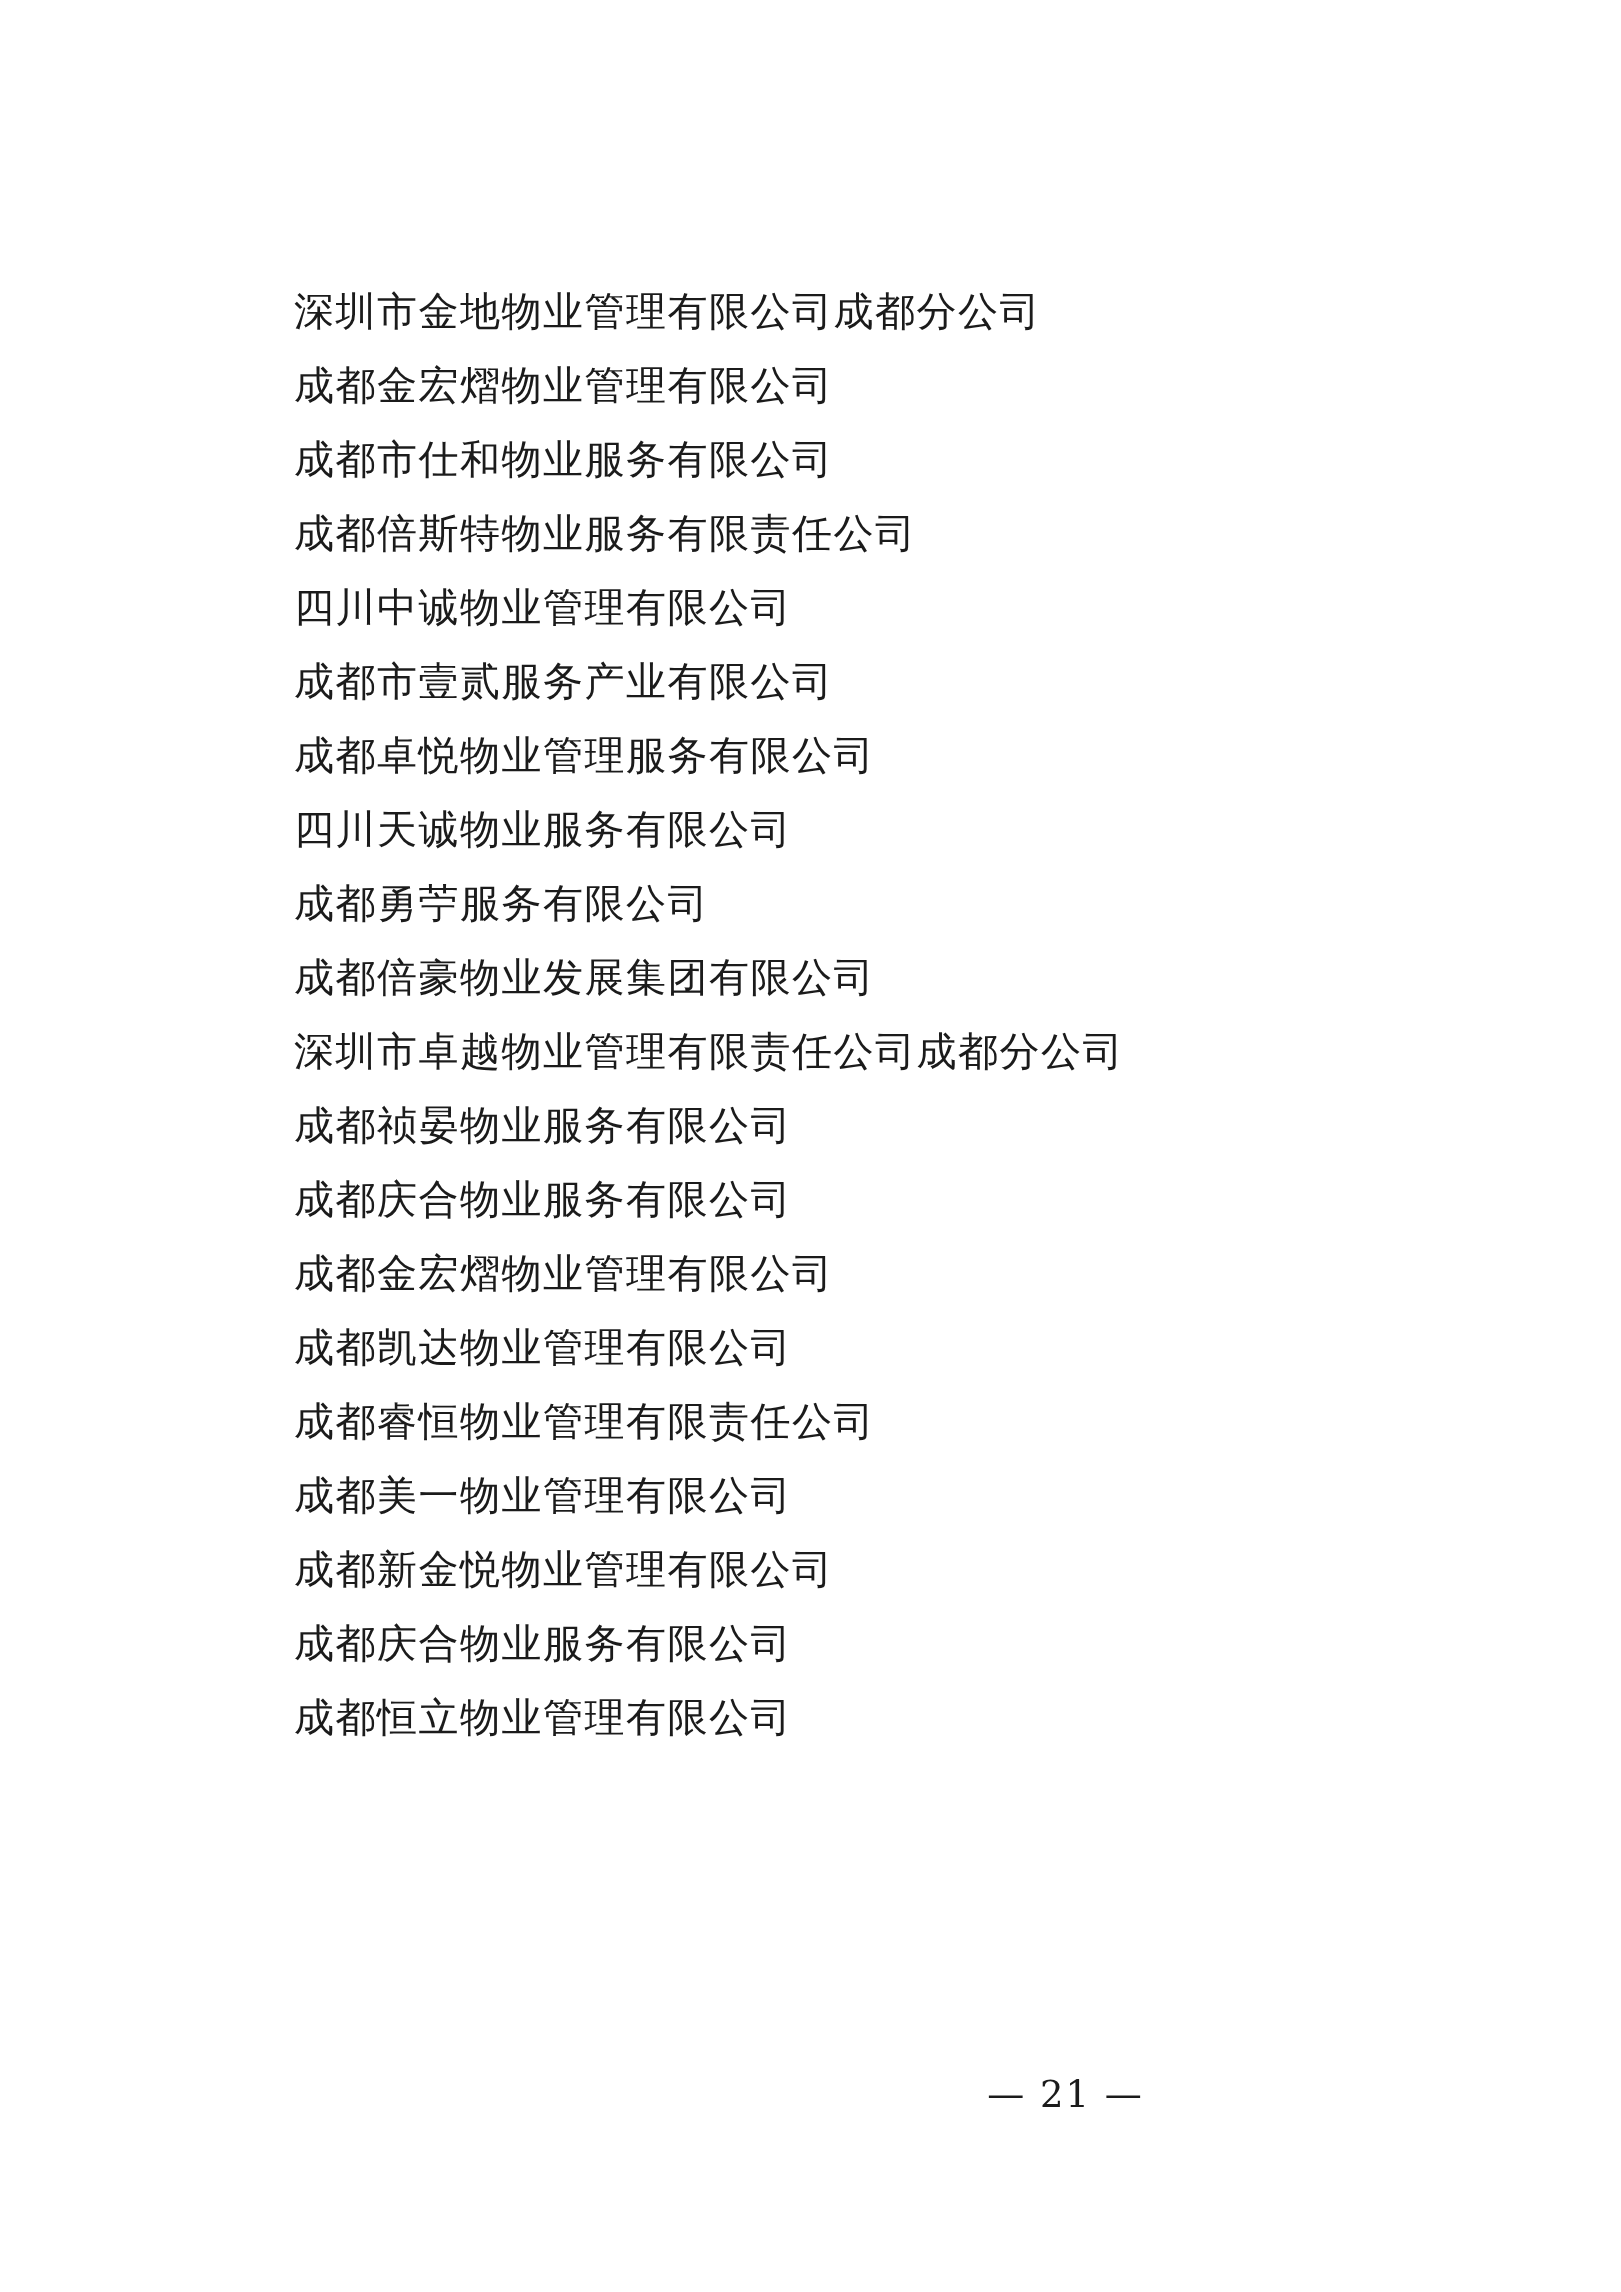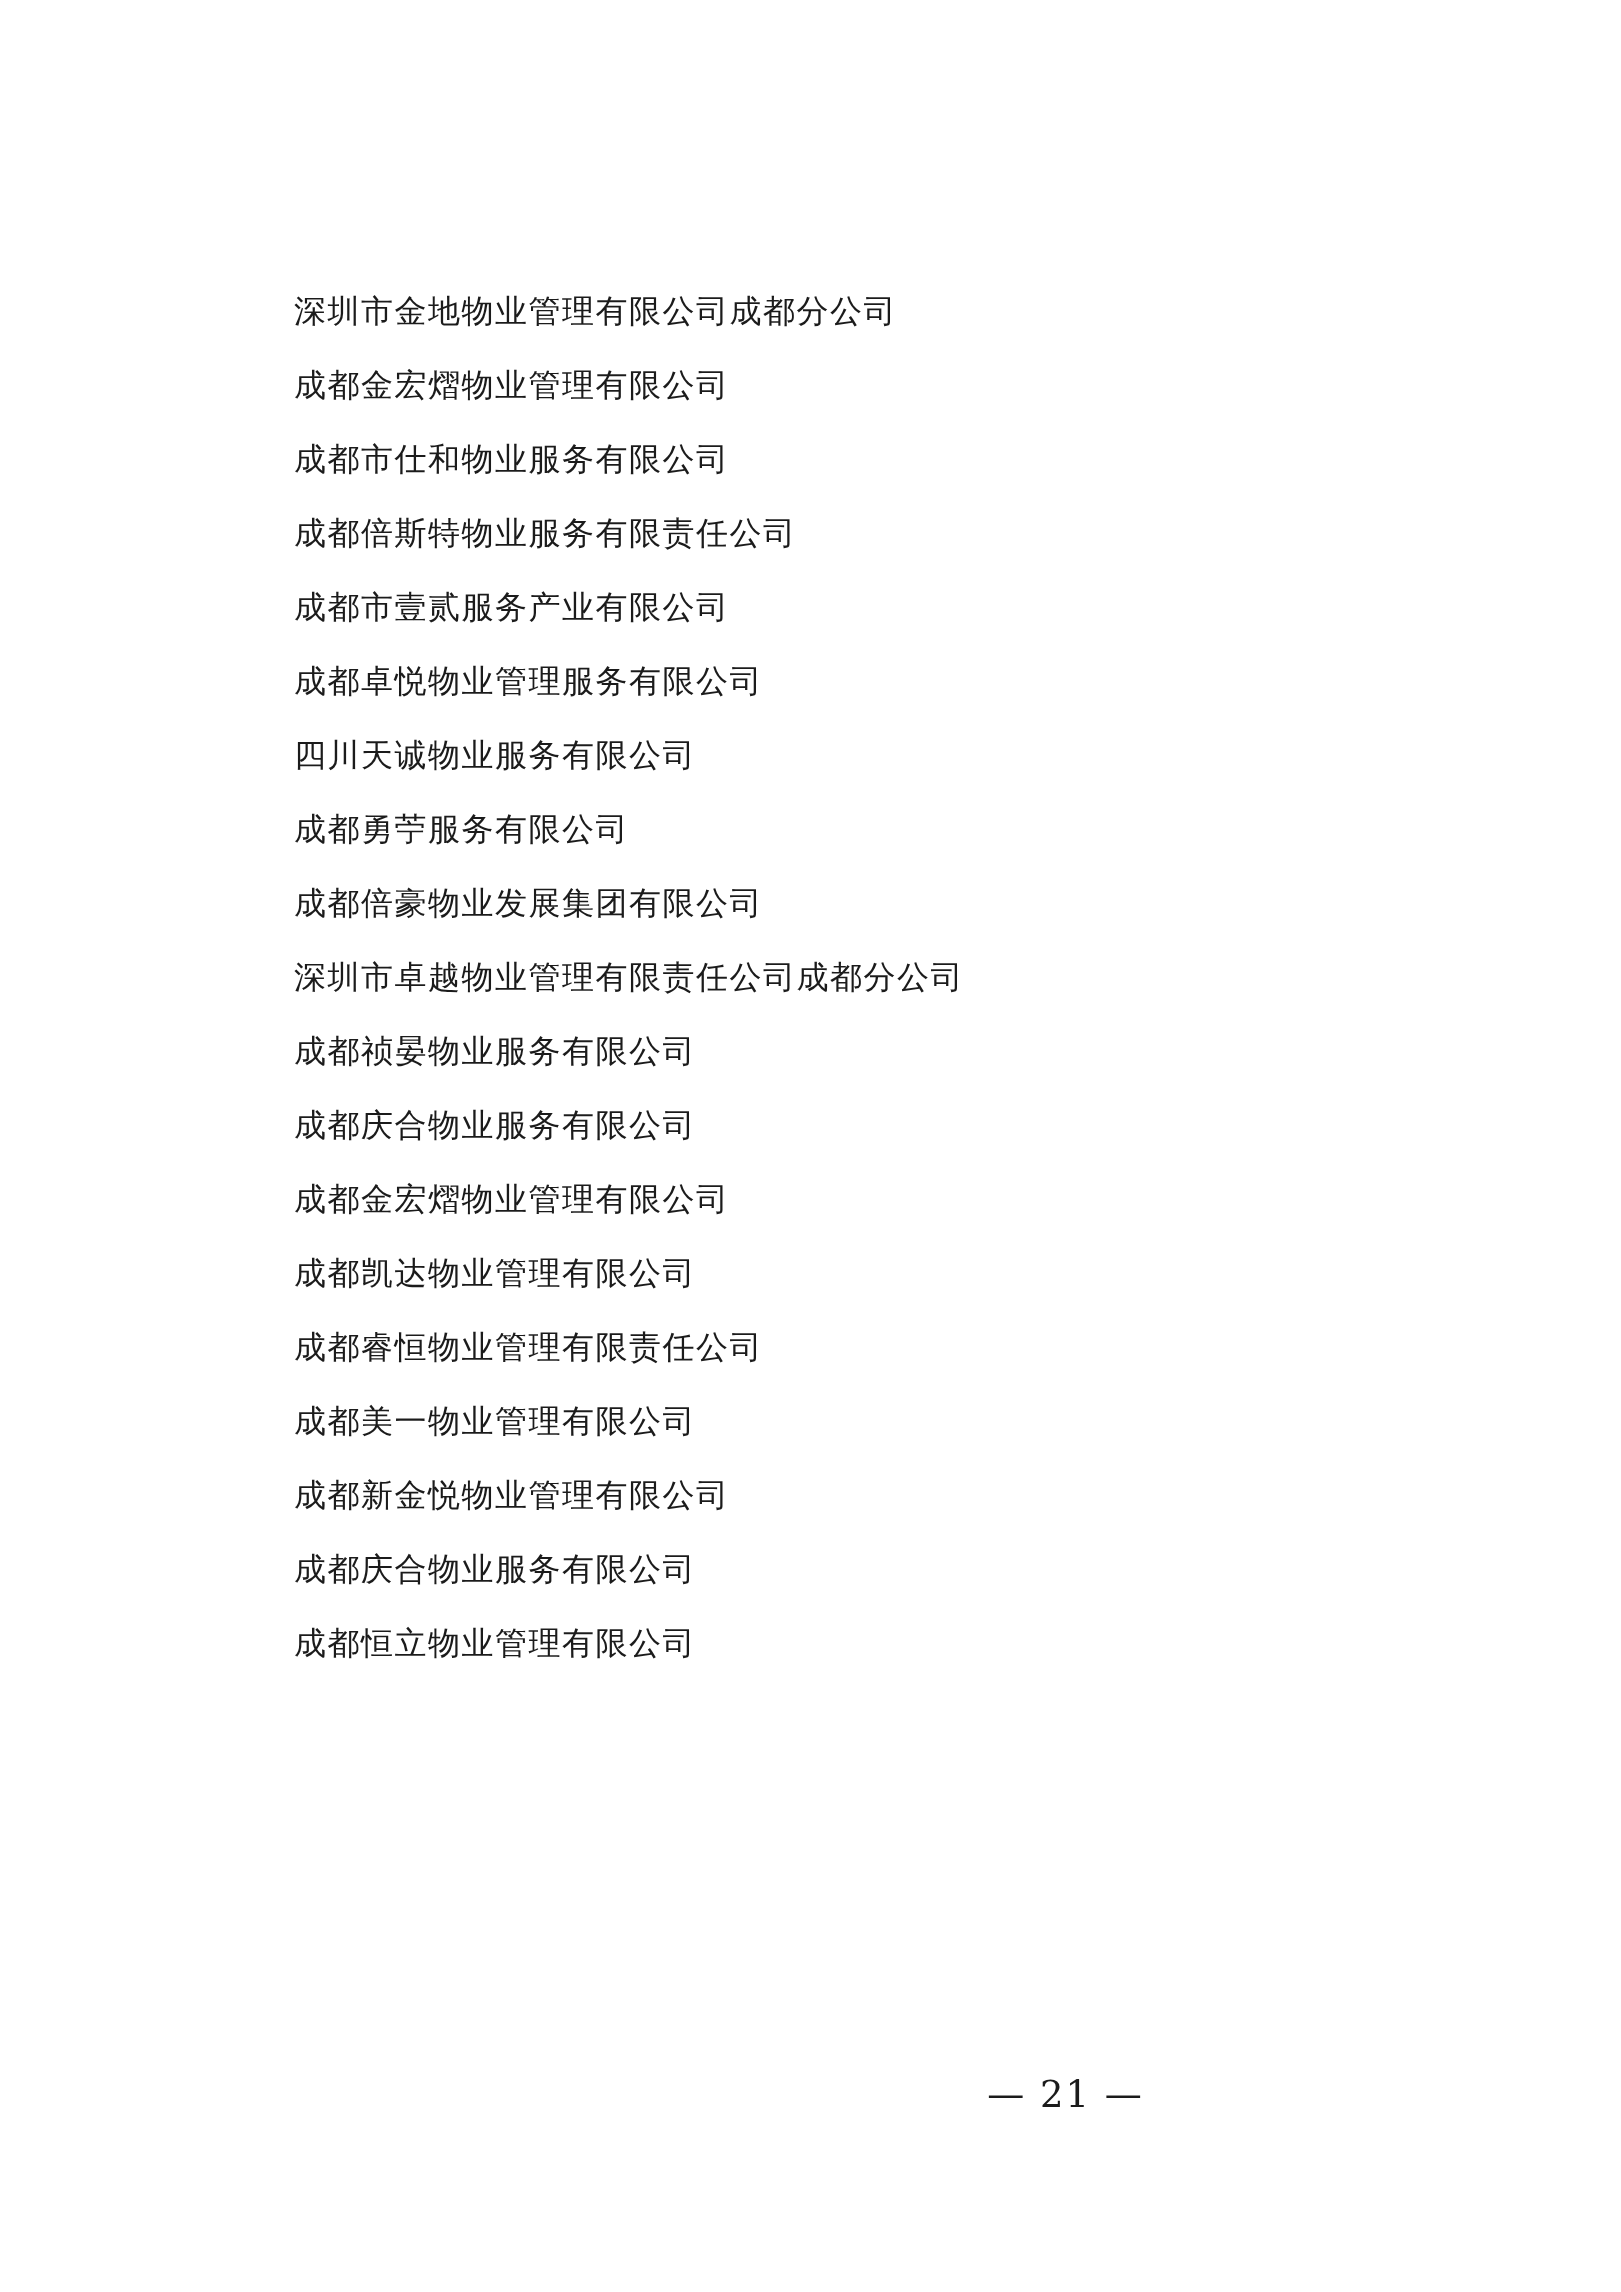--- a/index.html
+++ b/index.html
@@ -23,21 +23,21 @@
     height: 2293px;
     box-sizing: border-box;
   }
   .content {
     position: absolute;
     left: 294px;
     top: 274px;
     width: 1078px;
   }
   .line {
-    font-size: 32px;
+    font-size: 40px;
     line-height: 74px;
     letter-spacing: 1.5px;
     color: #1b1b1b;
     white-space: nowrap;
     font-family: "DejaVu Serif", "Liberation Serif", serif;
   }
   .footer {
     position: absolute;
     left: 0;
     top: 2073px;
@@ -55,20 +55,21 @@
 </style>
 </head>
 <body>
 
 <div class="page">
   <div class="content">
     <div class="line">深圳市金地物业管理有限公司成都分公司</div>
     <div class="line">成都金宏熠物业管理有限公司</div>
     <div class="line">成都市仕和物业服务有限公司</div>
     <div class="line">成都倍斯特物业服务有限责任公司</div>
+    <div class="line">四川中诚物业管理有限公司</div>
     <div class="line">成都市壹贰服务产业有限公司</div>
     <div class="line">成都卓悦物业管理服务有限公司</div>
     <div class="line">四川天诚物业服务有限公司</div>
     <div class="line">成都勇苧服务有限公司</div>
     <div class="line">成都倍豪物业发展集团有限公司</div>
     <div class="line">深圳市卓越物业管理有限责任公司成都分公司</div>
     <div class="line">成都祯晏物业服务有限公司</div>
     <div class="line">成都庆合物业服务有限公司</div>
     <div class="line">成都金宏熠物业管理有限公司</div>
     <div class="line">成都凯达物业管理有限公司</div>

